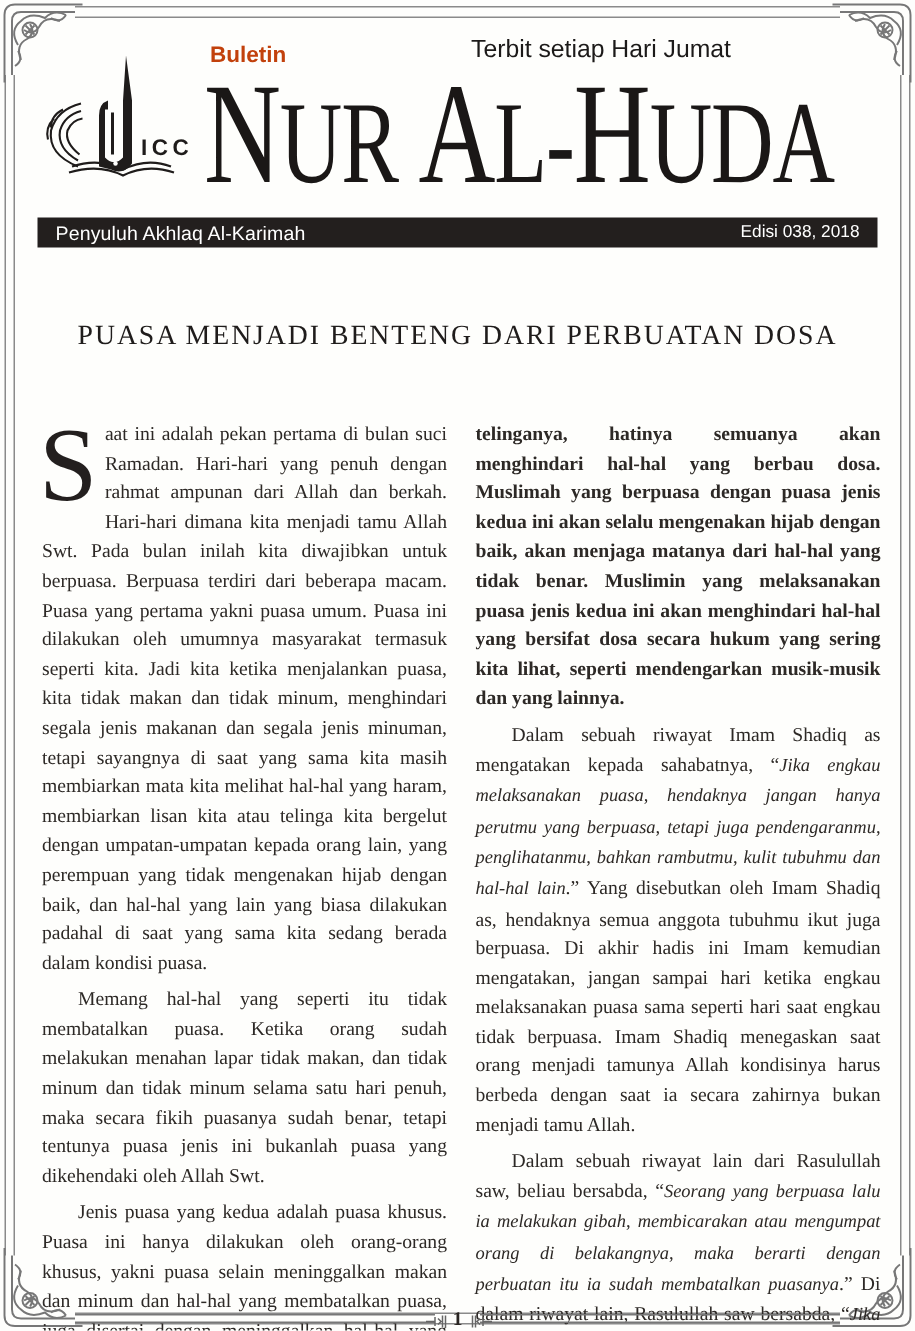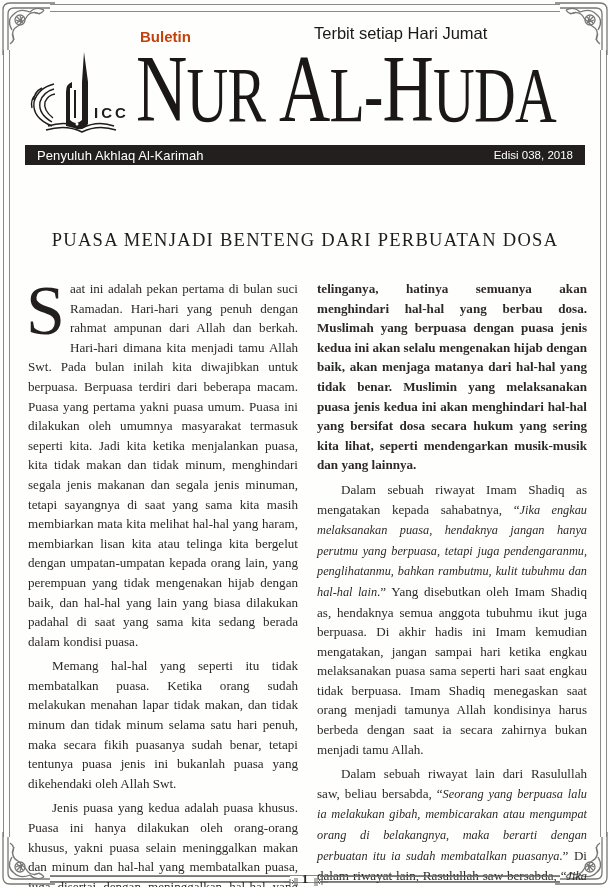--- a/index.html
+++ b/index.html
@@ -20,21 +20,21 @@
   .frame-bottom { left: 50px; right: 50px; bottom: 4px; height: 6px;
     border-top: 1px solid #8a8a8a; border-bottom: 1.5px solid #8a8a8a; }
   .corner { position: absolute; width: 58px; height: 58px; }
   .corner svg { width: 100%; height: 100%; display: block; }
   .corner.tl { left: 0; top: 0; }
   .corner.tr { right: 0; top: 0; transform: scaleX(-1); }
   .corner.bl { left: 0; bottom: 0; transform: scaleY(-1); }
   .corner.br { right: 0; bottom: 0; transform: scale(-1,-1); }
 
   
-  .logo { position: absolute; left: 26px; top: 48px; width: 104px; height: 86px; }
+  .logo { position: absolute; left: 26px; top: 33px; width: 104px; height: 86px; }
   .logo svg { width: 100%; height: 100%; display: block; }
   .buletin { position: absolute; left: 140px; top: 28px;
     font-family: "Liberation Sans", "DejaVu Sans", sans-serif;
     font-weight: bold; font-size: 15px; color: #c2410c; }
   .terbit { position: absolute; left: 314px; top: 24px;
     font-family: "Liberation Sans", "DejaVu Sans", sans-serif;
     font-size: 16.5px; color: #1c1a19; }
   .nameplate { position: absolute; left: 136px; top: 44px; height: 90px;
     font-family: "Liberation Serif", "DejaVu Serif", serif;
     font-size: 96px; line-height: 90px; color: #1a1716;
@@ -172,21 +172,21 @@
   <div class="terbit">Terbit setiap Hari Jumat</div>
 
   <div class="nameplate"><span>N</span><span class="small">UR </span><span>A</span><span class="small">L-</span><span>H</span><span class="small">UDA</span></div>
 
   <div class="banner">
     <span class="tagline">Penyuluh Akhlaq Al-Karimah</span>
     <span class="edition">Edisi 038, 2018</span>
   </div>
 </header>
 
-<h1 class="article-title" style="margin:16px;font-weight:normal;">PUASA MENJADI BENTENG DARI PERBUATAN DOSA</h1>
+<h1 class="article-title" style="margin:0;font-weight:normal;">PUASA MENJADI BENTENG DARI PERBUATAN DOSA</h1>
 
 <div class="col left">
   <p class="first"><span class="dropcap">S</span><span>aat ini adalah pekan pertama di bulan suci Ramadan. Hari-hari yang penuh dengan rahmat ampunan dari Allah dan berkah. Hari-hari dimana kita menjadi tamu Allah Swt. Pada bulan inilah kita diwajibkan untuk berpuasa. Berpuasa terdiri dari beberapa macam. Puasa yang pertama yakni puasa umum. Puasa ini dilakukan oleh umumnya masyarakat termasuk seperti kita. Jadi kita ketika menjalankan puasa, kita tidak makan dan tidak minum, menghindari segala jenis makanan dan segala jenis minuman, tetapi sayangnya di saat yang sama kita masih membiarkan mata kita melihat hal-hal yang haram, membiarkan lisan kita atau telinga kita bergelut dengan umpatan-umpatan kepada orang lain, yang perempuan yang tidak mengenakan hijab dengan baik, dan hal-hal yang lain yang biasa dilakukan padahal di saat yang sama kita sedang berada dalam kondisi puasa.</span></p>
   <p>Memang hal-hal yang seperti itu tidak membatalkan puasa. Ketika orang sudah melakukan menahan lapar tidak makan, dan tidak minum dan tidak minum selama satu hari penuh, maka secara fikih puasanya sudah benar, tetapi tentunya puasa jenis ini bukanlah puasa yang dikehendaki oleh Allah Swt.</p>
   <p>Jenis puasa yang kedua adalah puasa khusus. Puasa ini hanya dilakukan oleh orang-orang khusus, yakni puasa selain meninggalkan makan dan minum dan hal-hal yang membatalkan puasa, juga disertai dengan meninggalkan hal-hal yang berbau haram dan larangan dari Allah Swt. Orang yang melakukan puasa jenis kedua ini, maka matanya, lidahnya,</p>
 </div>
 
 <div class="col right">
   <p class="cont">telinganya, hatinya semuanya akan menghindari hal-hal yang berbau dosa. Muslimah yang berpuasa dengan puasa jenis kedua ini akan selalu mengenakan hijab dengan baik, akan menjaga matanya dari hal-hal yang tidak benar. Muslimin yang melaksanakan puasa jenis kedua ini akan menghindari hal-hal yang bersifat dosa secara hukum yang sering kita lihat, seperti mendengarkan musik-musik dan yang lainnya.</p>
   <p><span>Dalam sebuah riwayat Imam Shadiq as mengatakan kepada sahabatnya, “</span><em>Jika engkau melaksanakan puasa, hendaknya jangan hanya perutmu yang berpuasa, tetapi juga pendengaranmu, penglihatanmu, bahkan rambutmu, kulit tubuhmu dan hal-hal lain</em><span>.” Yang disebutkan oleh Imam Shadiq as, hendaknya semua anggota tubuhmu ikut juga berpuasa. Di akhir hadis ini Imam kemudian mengatakan, jangan sampai hari ketika engkau melaksanakan puasa sama seperti hari saat engkau tidak berpuasa. Imam Shadiq menegaskan saat orang menjadi tamunya Allah kondisinya harus berbeda dengan saat ia secara zahirnya bukan menjadi tamu Allah.</span></p>

